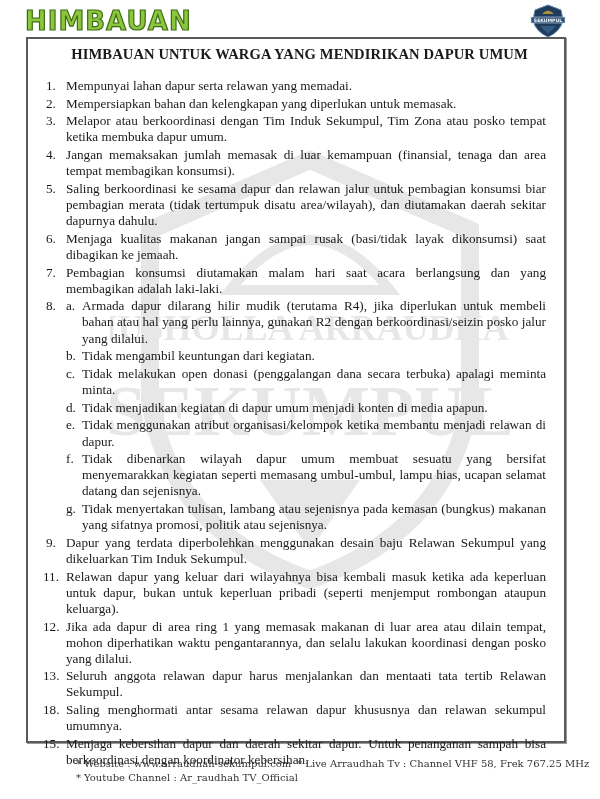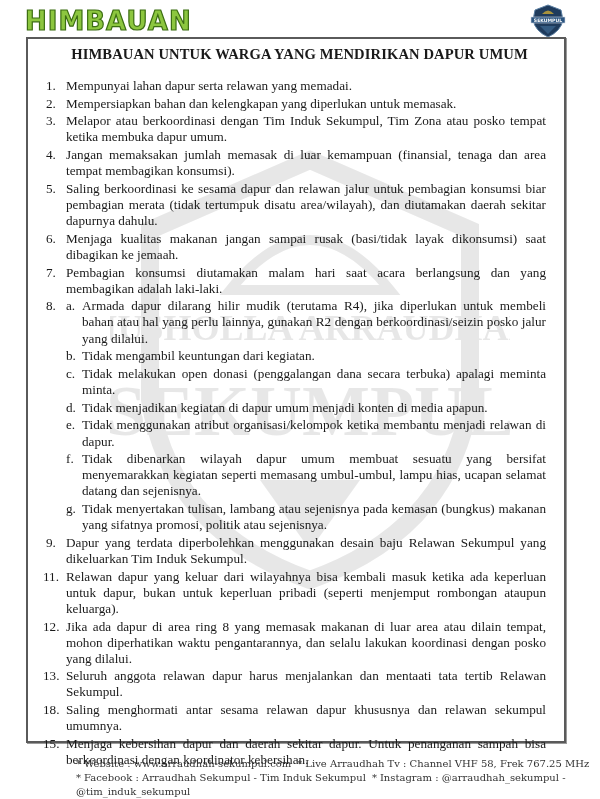--- a/index.html
+++ b/index.html
@@ -68,23 +68,22 @@
         <div class="sub"><span class="num">a.</span><span>Armada dapur dilarang hilir mudik (terutama R4), jika diperlukan untuk membeli bahan atau hal yang perlu lainnya, gunakan R2 dengan berkoordinasi/seizin posko jalur yang dilalui.</span></div>
         <div class="sub"><span class="num">b.</span><span>Tidak mengambil keuntungan dari kegiatan.</span></div>
         <div class="sub"><span class="num">c.</span><span>Tidak melakukan open donasi (penggalangan dana secara terbuka) apalagi meminta minta.</span></div>
         <div class="sub"><span class="num">d.</span><span>Tidak menjadikan kegiatan di dapur umum menjadi konten di media apapun.</span></div>
         <div class="sub"><span class="num">e.</span><span>Tidak menggunakan atribut organisasi/kelompok ketika membantu menjadi relawan di dapur.</span></div>
         <div class="sub"><span class="num">f.</span><span>Tidak dibenarkan wilayah dapur umum membuat sesuatu yang bersifat menyemarakkan kegiatan seperti memasang umbul-umbul, lampu hias, ucapan selamat datang dan sejenisnya.</span></div>
         <div class="sub"><span class="num">g.</span><span>Tidak  menyertakan tulisan, lambang atau sejenisnya pada kemasan (bungkus) makanan yang sifatnya promosi, politik atau sejenisnya.</span></div>
       </div></div>
     <div class="item"><span class="num">9.</span><span>Dapur yang terdata diperbolehkan menggunakan desain baju Relawan Sekumpul yang dikeluarkan Tim Induk Sekumpul.</span></div>
     <div class="item wide"><span class="num">11.</span><span>Relawan dapur yang keluar dari wilayahnya bisa kembali masuk ketika ada keperluan untuk dapur, bukan untuk keperluan pribadi (seperti menjemput rombongan ataupun keluarga).</span></div>
-    <div class="item wide"><span class="num">12.</span><span>Jika ada dapur di area ring 8 yang memasak makanan di luar area atau dilain tempat,  mohon diperhatikan waktu pengantarannya, dan selalu lakukan koordinasi dengan posko yang dilalui.</span></div>
+    <div class="item wide"><span class="num">12.</span><span>Jika ada dapur di area ring 1 yang memasak makanan di luar area atau dilain tempat,  mohon diperhatikan waktu pengantarannya, dan selalu lakukan koordinasi dengan posko yang dilalui.</span></div>
     <div class="item wide"><span class="num">13.</span><span>Seluruh anggota relawan dapur harus menjalankan dan mentaati tata tertib Relawan Sekumpul.</span></div>
     <div class="item wide"><span class="num">18.</span><span>Saling menghormati antar sesama relawan dapur khususnya dan relawan sekumpul umumnya.</span></div>
     <div class="item wide"><span class="num">15.</span><span>Menjaga kebersihan dapur dan daerah sekitar dapur. Untuk penanganan sampah bisa berkoordinasi dengan koordinator kebersihan.</span></div>
   </div>
 
 <div class="footer" id="footer">
     <div class="row"><span class="star">*</span><span>Website : www.arraudhah-sekumpul.com</span><span class="gap"></span><span class="star">*</span><span>Live Arraudhah Tv : Channel VHF 58, Frek 767.25 MHz</span></div>
-    <div class="row"><span class="star">*</span><span>Facebook : Arraudhah Sekumpul - Tim Induk Sekumpul</span><span class="gap"></span><span class="star">*</span><span>Instagram : @arraudhah_sekumpul - @tim_induk_sekumpul</span></div>
     <div class="row"><span class="star">*</span><span>Youtube Channel : Ar_raudhah TV_Official</span></div>
   </div>
 
 </body></html>

